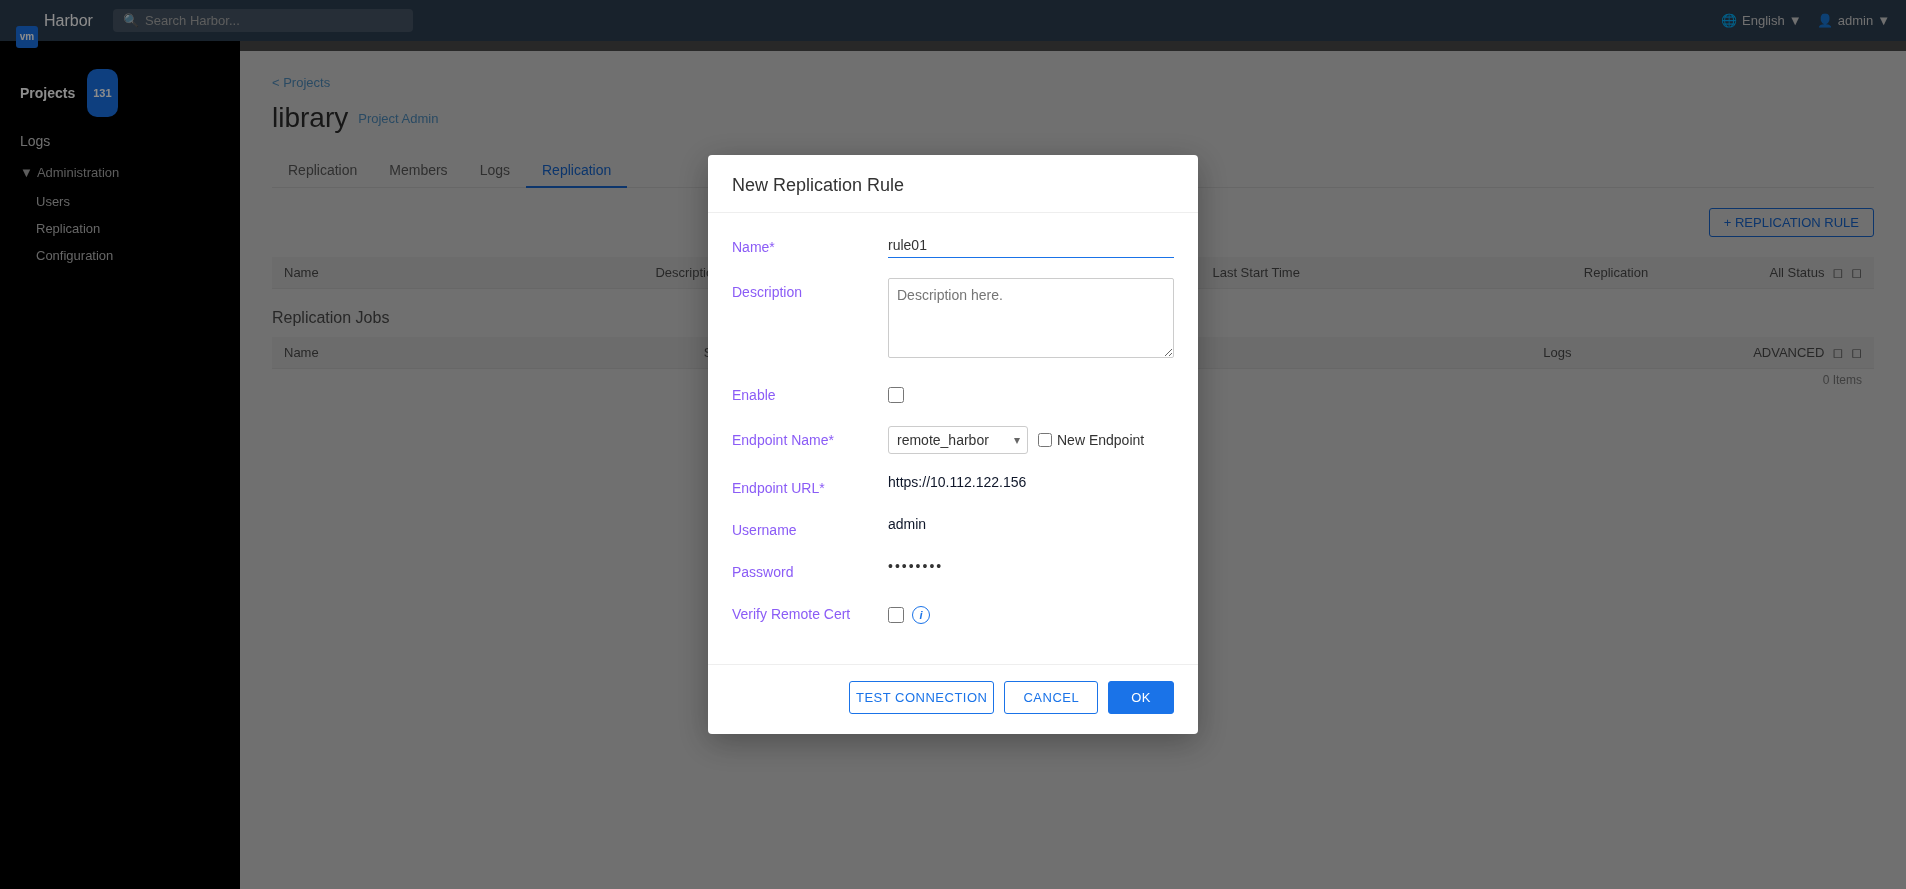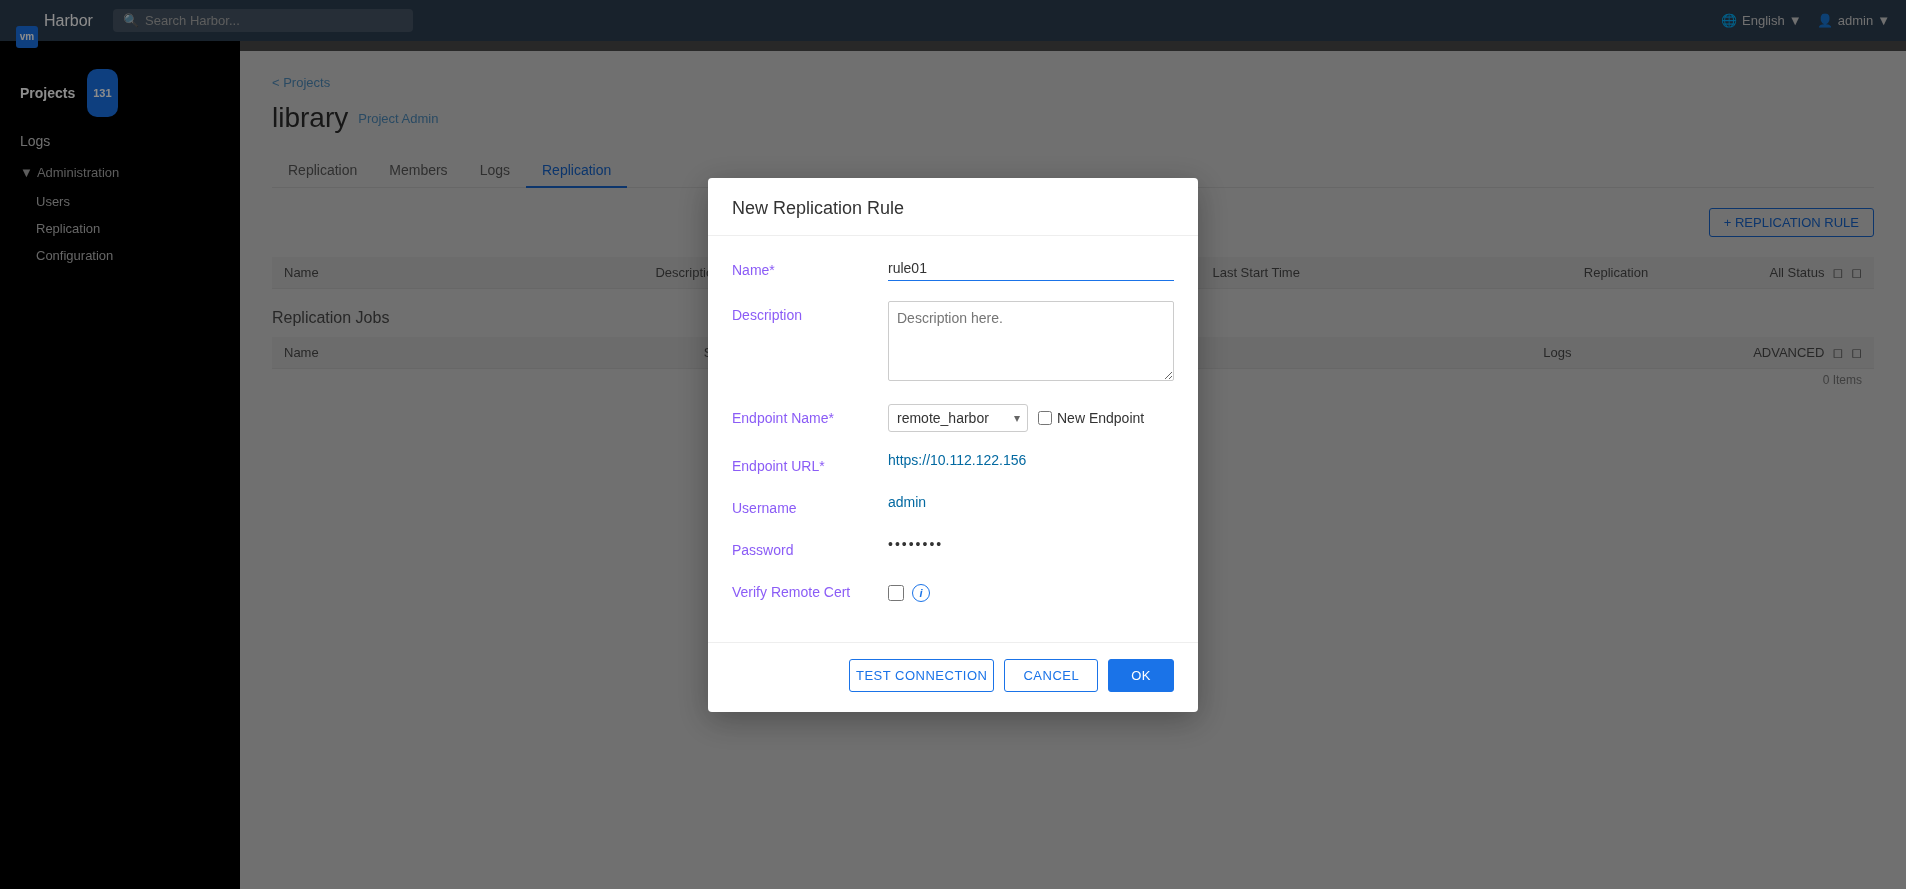--- a/index.html
+++ b/index.html
@@ -319,21 +319,21 @@
       font-size: 14px;
       color: #333;
       cursor: pointer;
     }
     .new-endpoint-checkbox {
       width: 14px;
       height: 14px;
     }
     .static-value {
       font-size: 14px;
-      color: #0369a1;
+      color: #0f172a;
       padding-top: 6px;
     }
     .password-dots {
       font-size: 14px;
       color: #333;
       letter-spacing: 2px;
     }
     .verify-row {
       display: flex;
       align-items: center;
@@ -553,20 +553,26 @@
         </div>
       </div>
 
       <div class="form-row">
         <div class="form-label">Description</div>
         <div class="form-field">
           <textarea class="form-textarea" placeholder="Description here." style=""></textarea>
         </div>
       </div>
 
+      <div class="form-row">
+        <div class="form-label">Enable</div>
+        <div class="form-field">
+          <input type="checkbox" class="form-checkbox" style="">
+        </div>
+      </div>
 
       <div class="form-row">
         <div class="form-label">Endpoint Name*</div>
         <div class="form-field">
           <div class="endpoint-row">
             <div class="endpoint-select-wrapper">
               <select class="endpoint-select">
                 <option>remote_harbor</option>
               </select>
             </div>

